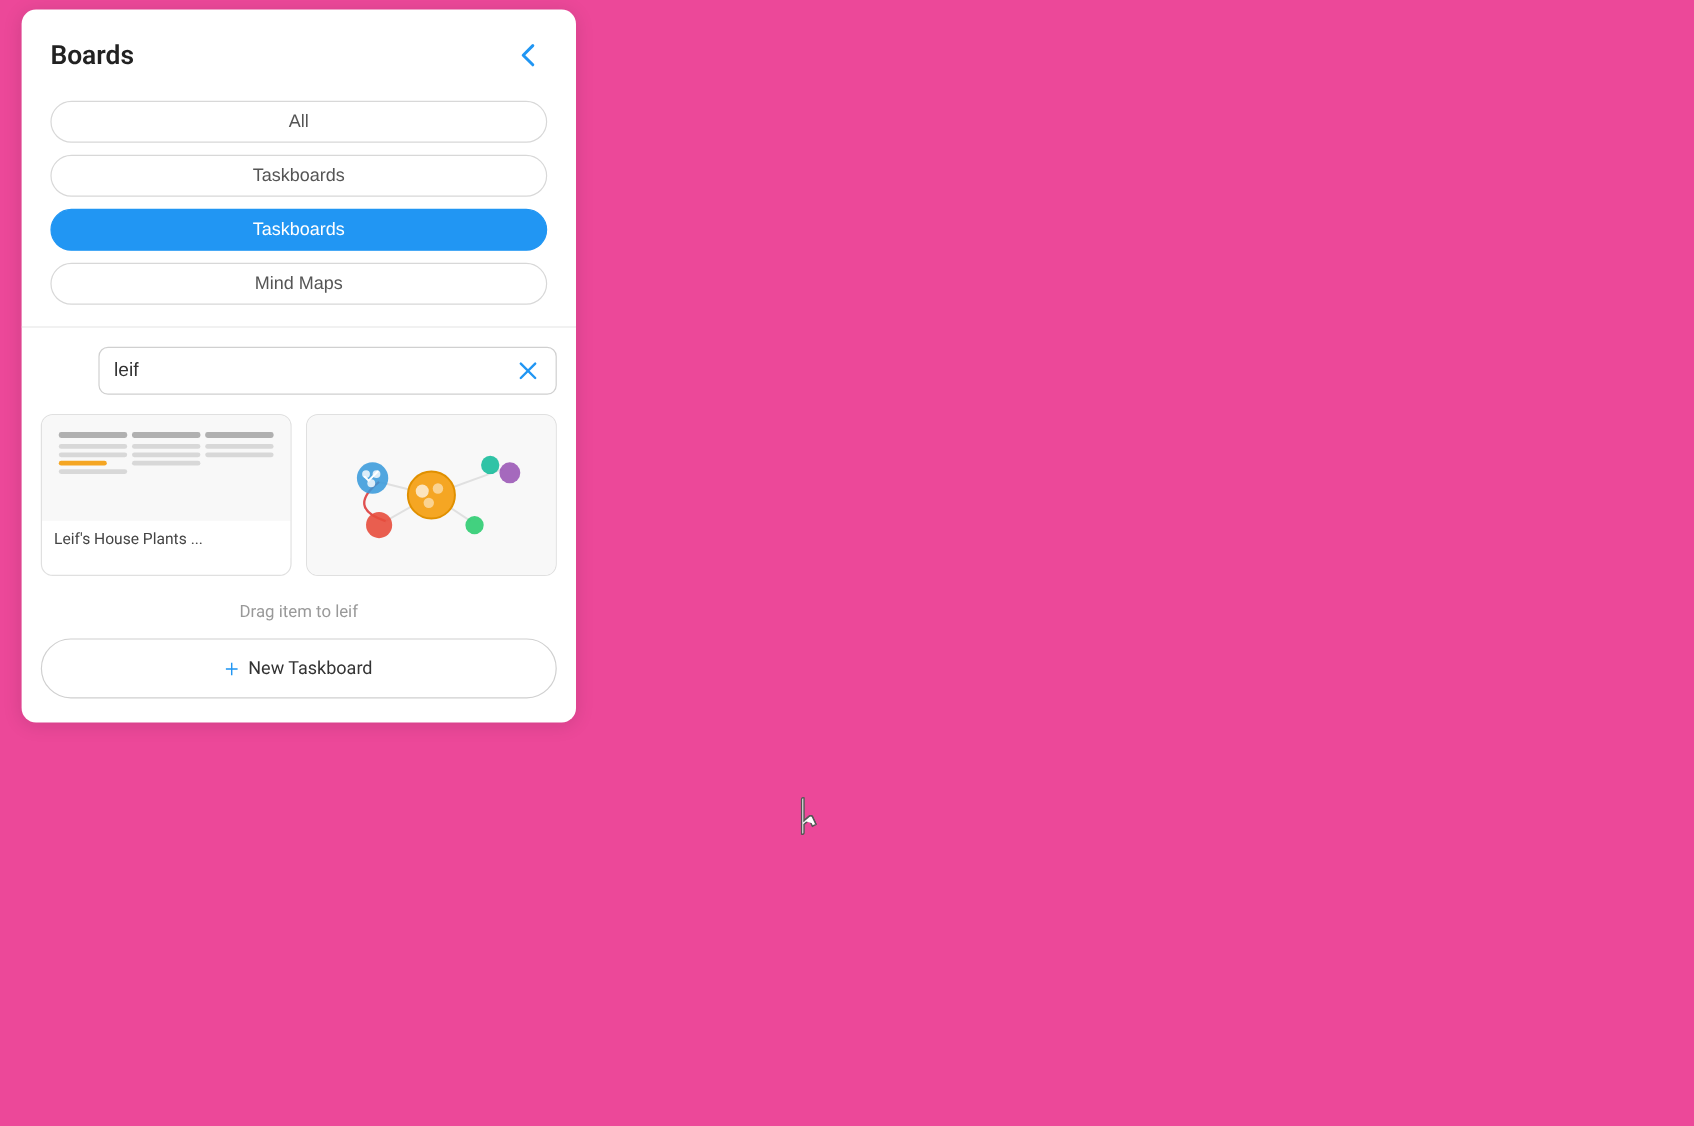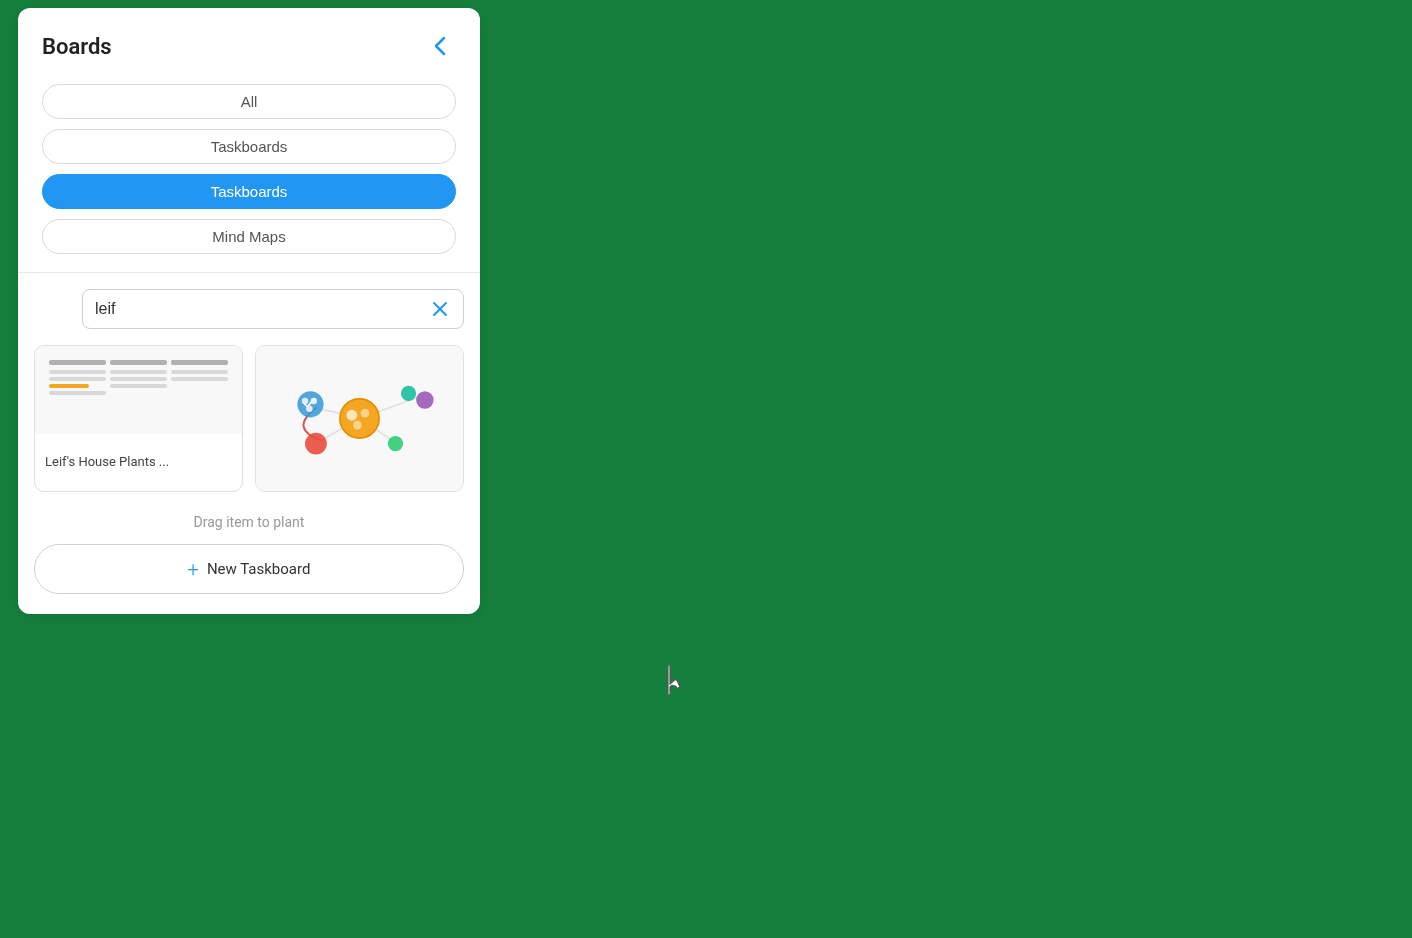--- a/index.html
+++ b/index.html
@@ -14,21 +14,21 @@
       background: #ffffff;
       font-family: -apple-system, BlinkMacSystemFont, 'Segoe UI', Roboto, sans-serif;
       cursor: default;
       overflow: hidden;
     }
 
     .page-container {
       width: 100%;
       height: 100%;
       position: relative;
-      background: #15803d;
+      background: #ec4899;
     }
 
     .panel {
       position: absolute;
       top: 8px;
       left: 18px;
       width: 462px;
       background: #ffffff;
       border-radius: 12px;
       box-shadow: 0 2px 16px rgba(0,0,0,0.12);
@@ -167,21 +167,20 @@
     }
 
     .board-label {
       padding: 8px 10px;
       font-size: 13px;
       color: #444444;
       white-space: nowrap;
       overflow: hidden;
       text-overflow: ellipsis;
       background: #ffffff;
-      margin-top: 12px;
     }
 
     .drag-hint {
       text-align: center;
       color: #999999;
       font-size: 14px;
       padding: 10px 0 14px 0;
     }
 
     .new-board-btn {
@@ -344,21 +343,21 @@
             <circle cx="155" cy="28" r="8" fill="#9b59b6" opacity="0.9"></circle>
 
             <path d="M 44 31 L 47 34 L 54 27" stroke="white" stroke-width="1.5" fill="none" stroke-linecap="round"></path>
           </svg>
         </div>
         <div class="board-label">Leif's online plant sh...</div>
       </div>
 
     </div>
 
-    <div class="drag-hint">Drag item to plant</div>
+    <div class="drag-hint">Drag item to leif</div>
 
     <div class="new-board-btn">
       <span class="plus-icon">+</span>
       <span>New Taskboard</span>
     </div>
 
   </div>
 
   <div class="cursor-pointer">
     <svg width="28" height="34" viewBox="0 0 28 34" fill="none" xmlns="http://www.w3.org/2000/svg">

